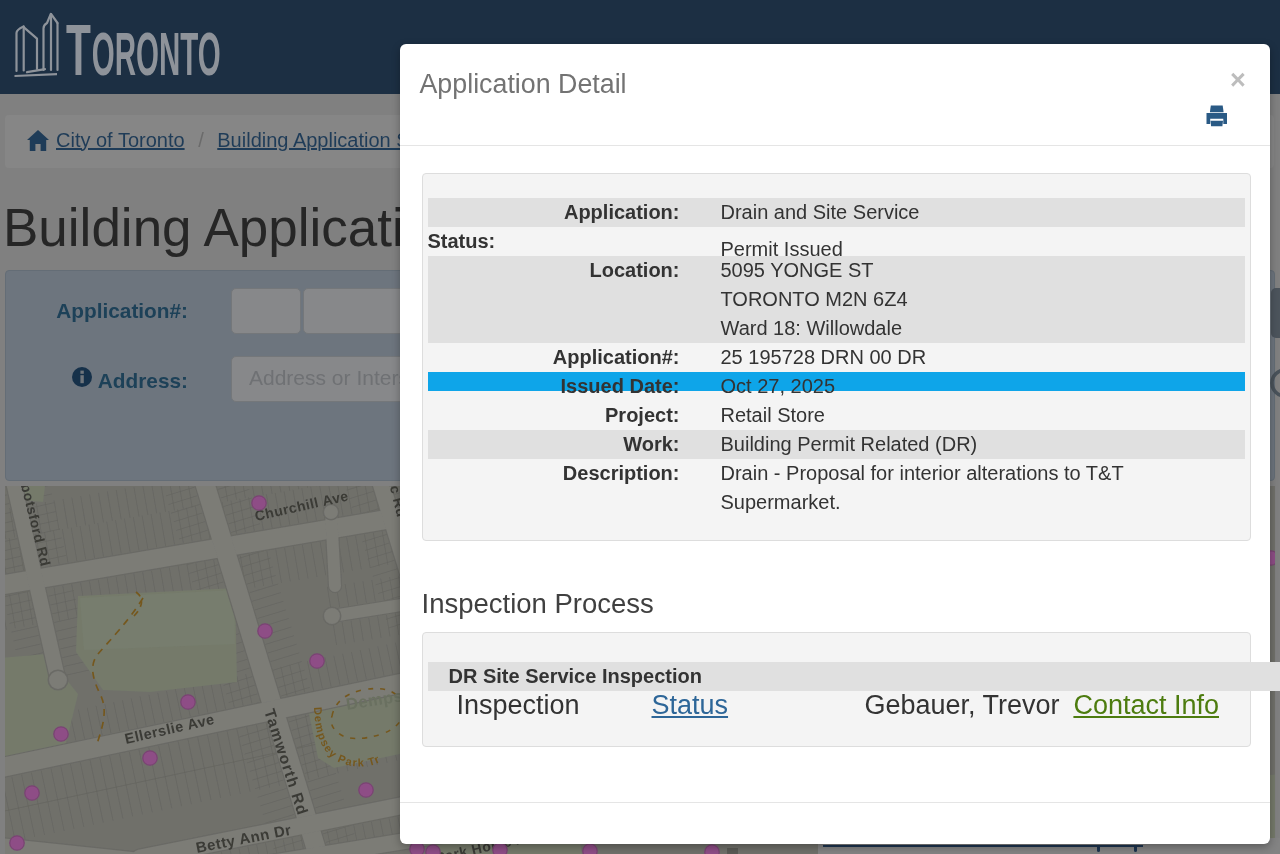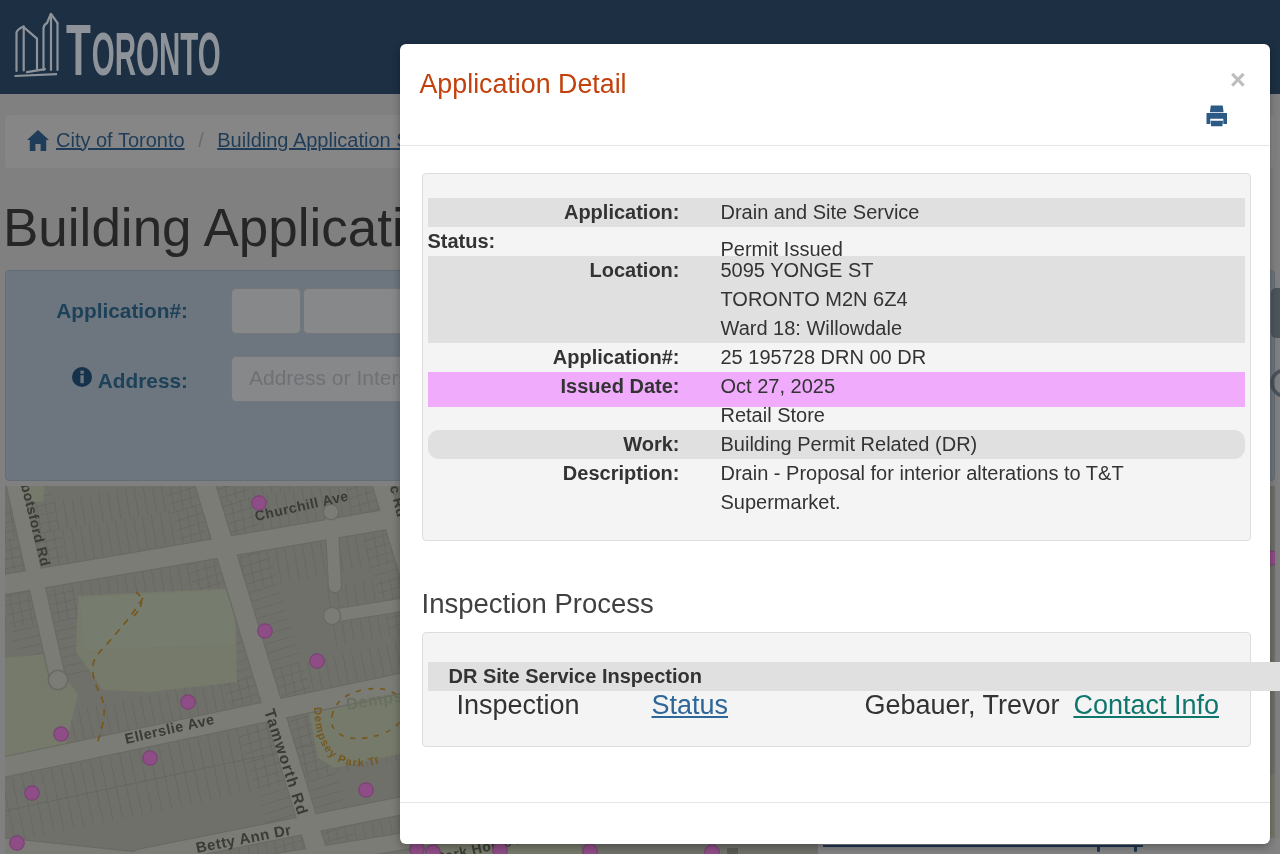--- a/index.html
+++ b/index.html
@@ -142,21 +142,21 @@
   <rect x="1275" y="0" width="5" height="368" fill="#808080"></rect>
   </svg>
 
   <div class="abs" style="left:818px;top:838px;width:462px;height:16px;background:#838383;"></div>
   <div class="abs" style="left:823px;top:845px;width:320px;height:2.2px;background:#1d3450;"></div>
   <div class="abs" style="left:727px;top:848px;width:11px;height:6px;background:#5a5a55;"></div>
   <div class="abs" style="left:1097px;top:846px;width:3px;height:6px;background:#1d3450;border-radius:0 0 3px 3px;"></div>
   <div class="abs" style="left:1134px;top:846px;width:3px;height:6px;background:#1d3450;border-radius:0 0 3px 3px;"></div>
 
   <div class="abs" style="left:400px;top:44px;width:870px;height:800px;background:#fff;border-radius:6px;box-shadow:0 3px 9px rgba(0,0,0,0.3);">
-    <div class="abs" style="left:19.5px;top:25.4px;font-size:26.8px;color:#c2410c;">Application Detail</div>
+    <div class="abs" style="left:19.5px;top:25.4px;font-size:26.8px;color:#737373;">Application Detail</div>
     <div class="abs" style="left:830px;top:21px;font-size:27px;font-weight:bold;color:#bdbdbd;">×</div>
     <svg class="abs" style="left:806px;top:61px;" width="22" height="22" viewBox="0 0 22 22">
       <g fill="#2a5a85">
         <path d="M4.8 0.5 L16.7 0.5 L17.6 7.2 L3.9 7.2 Z"></path>
         <path d="M0.5 8 H21 V19 H17.3 V13.8 H4.2 V19 H0.5 Z"></path>
         <path d="M4.5 15.8 H17 L16.4 21.3 H5.1 Z"></path>
       </g>
     </svg>
     <div class="abs" style="left:0;top:100.6px;width:870px;height:1px;background:#e5e5e5;"></div>
 
@@ -171,45 +171,46 @@
           <div style="position:absolute;left:293px;top:0;width:510px;margin-top:8px;">Permit Issued</div>
         </div>
       <div style="position:absolute;left:0;top:58px;width:817px;height:87px;background:#e0e0e0;">
           <div style="position:absolute;left:0;top:0;width:260px;padding-right:8px;text-align:right;font-weight:bold;">Location:</div>
           <div style="position:absolute;left:293px;top:0;width:510px;">5095 YONGE ST<br>TORONTO M2N 6Z4<br>Ward 18: Willowdale</div>
         </div>
       <div style="position:absolute;left:0;top:145px;width:817px;height:29px;">
           <div style="position:absolute;left:0;top:0;width:260px;padding-right:8px;text-align:right;font-weight:bold;">Application#:</div>
           <div style="position:absolute;left:293px;top:0;width:510px;">25 195728 DRN 00 DR</div>
         </div>
-      <div style="position:absolute;left:0;top:174px;width:817px;height:35px;background:#f0abfc;">
+      <div style="position:absolute;left:0;top:174px;width:817px;height:19px;background:#0ea5e9;">
           <div style="position:absolute;left:0;top:0;width:260px;padding-right:8px;text-align:right;font-weight:bold;">Issued Date:</div>
           <div style="position:absolute;left:293px;top:0;width:510px;">Oct 27, 2025</div>
         </div>
       <div style="position:absolute;left:0;top:203px;width:817px;height:29px;">
+          <div style="position:absolute;left:0;top:0;width:260px;padding-right:8px;text-align:right;font-weight:bold;">Project:</div>
           <div style="position:absolute;left:293px;top:0;width:510px;">Retail Store</div>
         </div>
-      <div style="position:absolute;left:0;top:232px;width:817px;height:29px;background:#e0e0e0;border-radius:11px;">
+      <div style="position:absolute;left:0;top:232px;width:817px;height:29px;background:#e0e0e0;">
           <div style="position:absolute;left:0;top:0;width:260px;padding-right:8px;text-align:right;font-weight:bold;">Work:</div>
           <div style="position:absolute;left:293px;top:0;width:510px;">Building Permit Related (DR)</div>
         </div>
       <div style="position:absolute;left:0;top:261px;width:817px;height:58px;">
           <div style="position:absolute;left:0;top:0;width:260px;padding-right:8px;text-align:right;font-weight:bold;">Description:</div>
           <div style="position:absolute;left:293px;top:0;width:510px;">Drain - Proposal for interior alterations to T&amp;T<br>Supermarket.</div>
         </div>
 <div style="position:relative;height:319px;"></div>
     </div>
 
     <div class="abs" style="left:21.5px;top:543.5px;font-size:27.5px;color:#404040;">Inspection Process</div>
 
     <div class="abs" style="left:21.5px;top:588px;width:829px;height:115px;background:#f4f4f4;border:1px solid #dddddd;border-radius:4px;"></div>
     <div class="abs" style="left:27.5px;top:618px;width:981px;height:29px;background:#e0e0e0;font-size:20px;line-height:29px;font-weight:bold;color:#333;"><span style="padding-left:21px;">DR Site Service Inspection</span></div>
     <div class="abs" style="left:27.5px;top:647px;width:817px;height:29px;font-size:27px;line-height:29px;color:#333;">
       <span class="abs" style="left:29px;">Inspection</span>
       <span class="abs" style="left:224px;color:#2d6698;text-decoration:underline;">Status</span>
       <span class="abs" style="left:437px;">Gebauer, Trevor</span>
-      <span class="abs" style="right:25.5px;color:#0f766e;text-decoration:underline;">Contact Info</span>
+      <span class="abs" style="right:25.5px;color:#4d7c0f;text-decoration:underline;">Contact Info</span>
     </div>
 
     <div class="abs" style="left:0;top:758px;width:870px;height:1px;background:#e5e5e5;"></div>
   </div>
 
 </div>
 
 </body></html>

